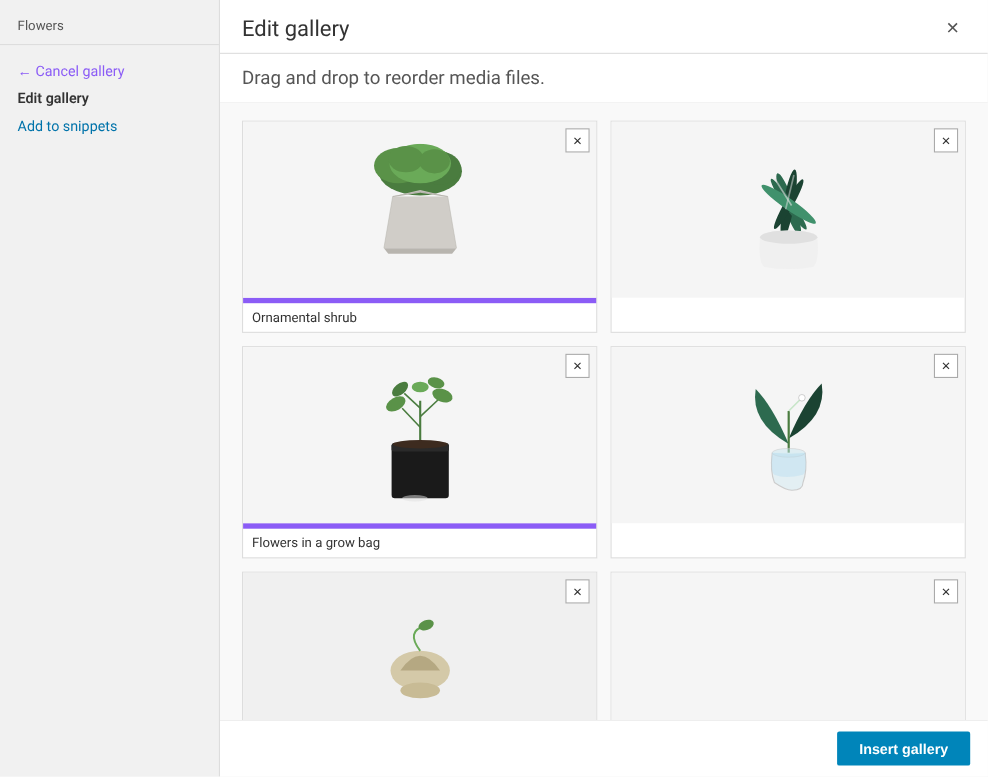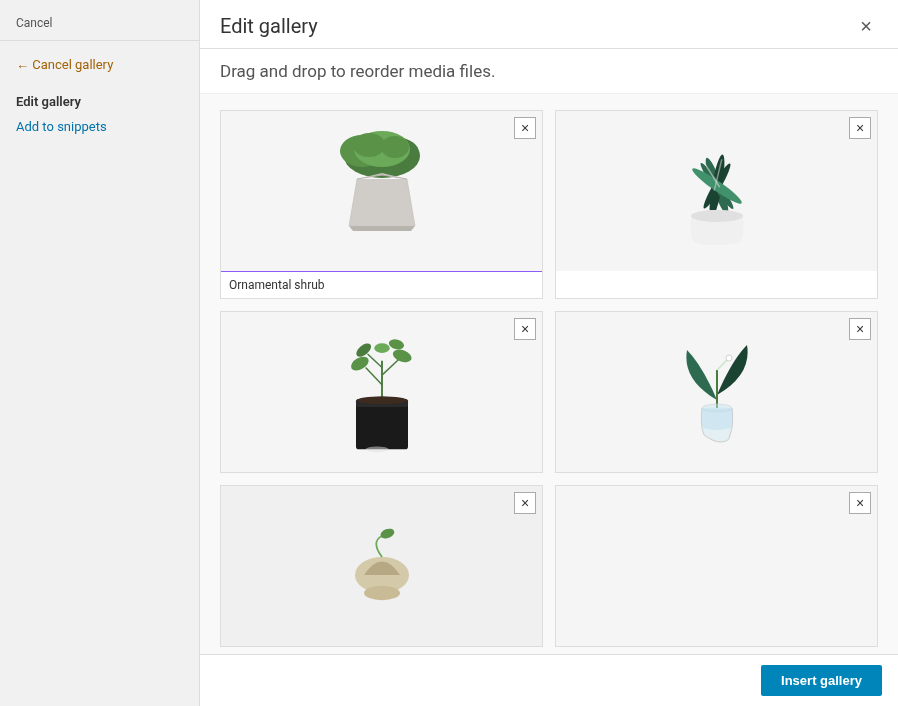--- a/index.html
+++ b/index.html
@@ -27,24 +27,23 @@
       padding: 0 16px 10px 16px;
       font-weight: 400;
     }
     .sidebar-divider {
       border: none;
       border-top: 1px solid #ddd;
       margin: 0 0 12px 0;
     }
     .sidebar-cancel-link {
       display: block;
-      color: #a16207;
+      color: #8b5cf6;
       text-decoration: none;
       padding: 4px 16px;
-      margin-bottom: 12px;
       font-size: 13px;
     }
     .sidebar-section-title {
       font-weight: 600;
       color: #333;
       padding: 6px 16px;
       font-size: 13px;
     }
     .sidebar-add-link {
       display: block;
@@ -147,21 +146,21 @@
       justify-content: center;
       font-size: 14px;
       color: #333;
       z-index: 2;
     }
 
     .gallery-item-caption {
       padding: 6px 8px;
       font-size: 12px;
       color: #333;
-      border-top: 1px solid #8b5cf6;
+      border-top: 5px solid #8b5cf6;
     }
     .gallery-item-caption input {
       width: 100%;
       border: none;
       outline: none;
       font-size: 12px;
       color: #333;
       background: transparent;
       font-family: inherit;
     }
@@ -201,21 +200,21 @@
       font-size: 13px;
       font-weight: 600;
       cursor: pointer;
       border-radius: 2px;
     }
   </style>
 </head>
 <body>
 
 <div class="sidebar">
-  <div class="sidebar-actions-label">Cancel</div>
+  <div class="sidebar-actions-label">Flowers</div>
   <hr class="sidebar-divider">
   <a class="sidebar-cancel-link" href="#">← Cancel gallery</a>
   <div class="sidebar-section-title">Edit gallery</div>
   <a class="sidebar-add-link" href="#">Add to snippets</a>
 </div>
 
 <div class="main-content">
 
   <div class="modal-header">
     <span class="modal-title">Edit gallery</span>
@@ -295,20 +294,23 @@
             <ellipse cx="60" cy="18" rx="8" ry="5" fill="#5a9248" transform="rotate(15 60 18)"></ellipse>
 
             <rect x="18" y="75" width="54" height="52" rx="3" fill="#1a1a1a"></rect>
             <rect x="18" y="75" width="54" height="8" rx="2" fill="#2a2a2a"></rect>
 
             <ellipse cx="45" cy="76" rx="26" ry="4" fill="#3d2b1f"></ellipse>
 
             <ellipse cx="40" cy="127" rx="12" ry="3" fill="#e0e0e0" opacity="0.5"></ellipse>
           </svg>
         </div>
+        <div class="gallery-item-caption">
+          <input type="text" value="Flowers in a grow bag" style="">
+        </div>
       </div>
 
       <div class="gallery-item">
         <div class="gallery-item-img-container">
           <button class="gallery-item-remove">×</button>
 
           <svg class="plant-vase" viewBox="0 0 90 125" xmlns="http://www.w3.org/2000/svg">
 
             <path d="M45,70 Q10,50 15,20 Q30,35 45,70" fill="#2d6a4f"></path>
 

